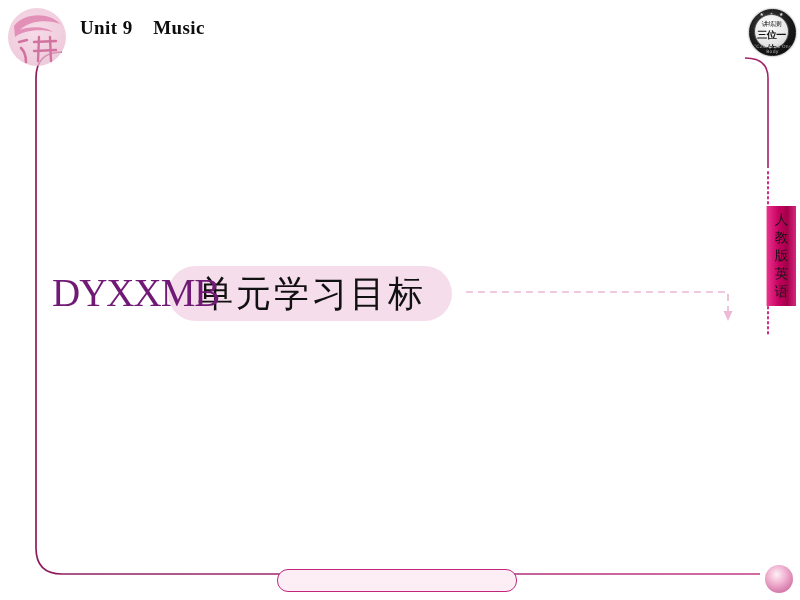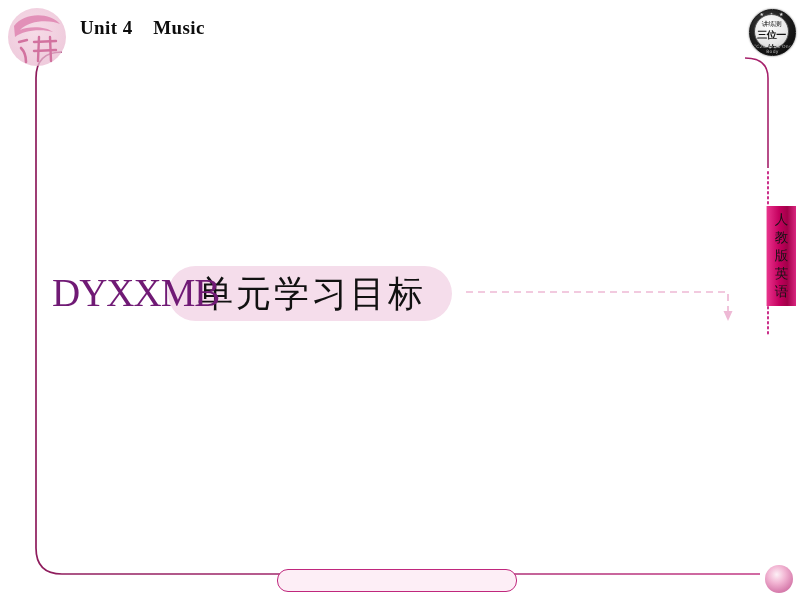--- a/index.html
+++ b/index.html
@@ -333,21 +333,21 @@
 
     <path d="M 13 38 L 21 36" stroke="#d2729f" stroke-width="2.4" stroke-linecap="round" fill="none"></path>
     <path d="M 15 44 C 18 47, 20 52, 20 58" stroke="#d2729f" stroke-width="2.6" stroke-linecap="round" fill="none"></path>
 
     <path d="M 28 38 L 50 37" stroke="#d2729f" stroke-width="2.4" stroke-linecap="round" fill="none"></path>
     <path d="M 28 47 L 50 46" stroke="#d2729f" stroke-width="2.4" stroke-linecap="round" fill="none"></path>
     <path d="M 33 33 L 32 57" stroke="#d2729f" stroke-width="2.4" stroke-linecap="round" fill="none"></path>
     <path d="M 44 33 L 45 57" stroke="#d2729f" stroke-width="2.4" stroke-linecap="round" fill="none"></path>
   </svg>
 
-  <div class="header-title">Unit 4    Music</div>
+  <div class="header-title">Unit 9    Music</div>
 
 
   <div class="seal">
     <div class="seal-stars">★ ★ ★</div>
     <div class="seal-inner">
       <div class="seal-l1">讲练测</div>
       <div class="seal-l2">三位一体</div>
     </div>
     <div class="seal-dots">· · ·</div>
     <div class="seal-arc">CCZL  Work  One  Body</div>

